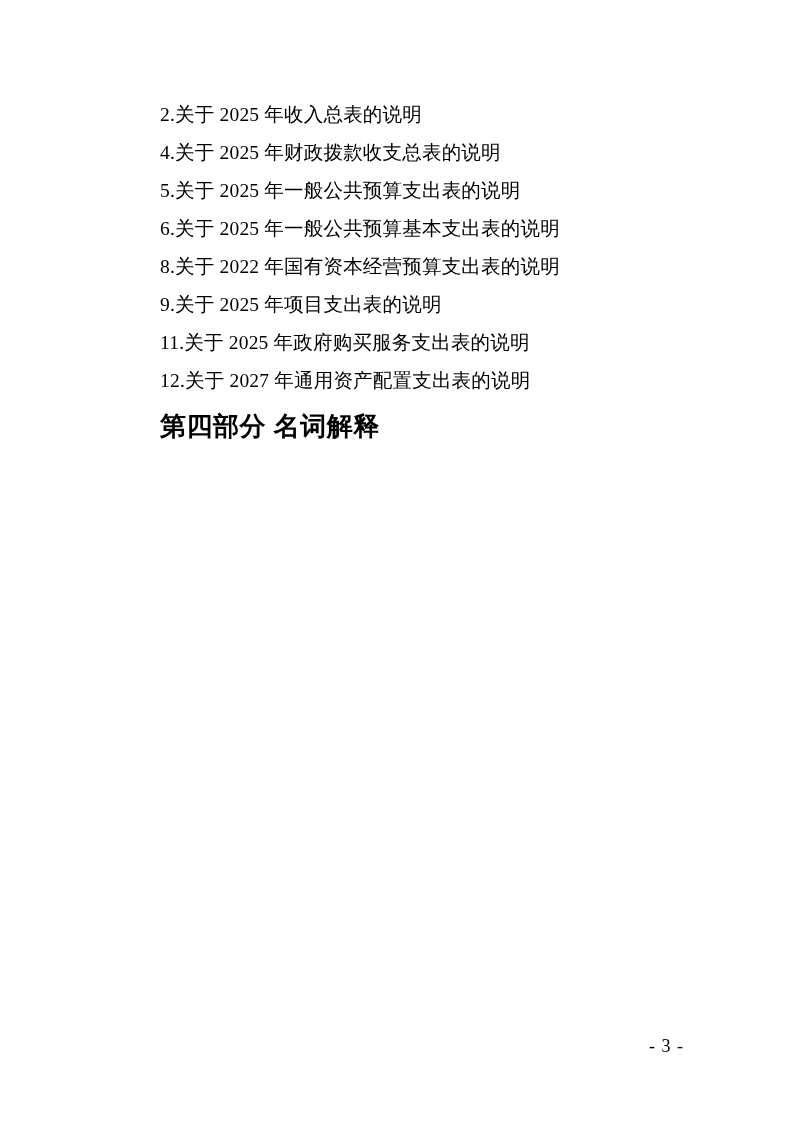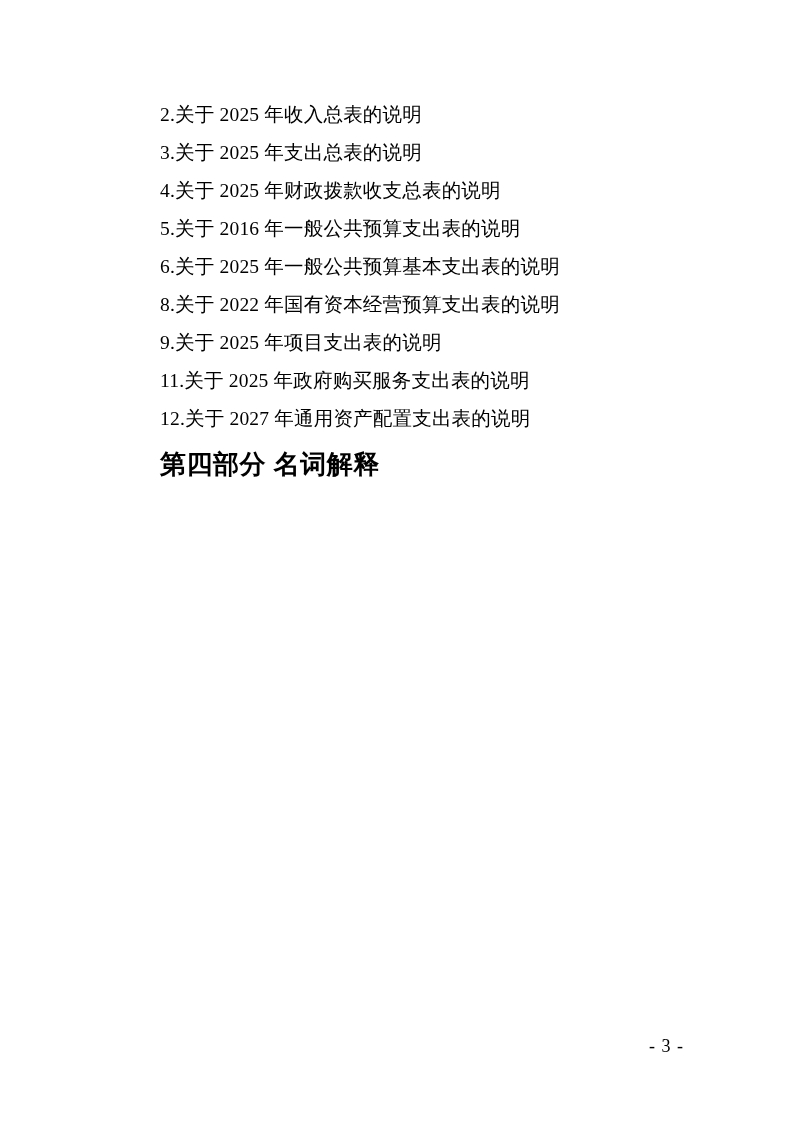--- a/index.html
+++ b/index.html
@@ -52,23 +52,22 @@
     letter-spacing: 1px;
   }
 </style>
 </head>
 <body>
 
 <div class="page">
   <div class="content">
 
     <div class="toc-line">2.关于 2025 年收入总表的说明</div>
-    <div class="toc-line">3.关于 2025 年支出总表的说明</div>
     <div class="toc-line">4.关于 2025 年财政拨款收支总表的说明</div>
-    <div class="toc-line">5.关于 2016 年一般公共预算支出表的说明</div>
+    <div class="toc-line">5.关于 2025 年一般公共预算支出表的说明</div>
     <div class="toc-line">6.关于 2025 年一般公共预算基本支出表的说明</div>
     <div class="toc-line">8.关于 2022 年国有资本经营预算支出表的说明</div>
     <div class="toc-line">9.关于 2025 年项目支出表的说明</div>
     <div class="toc-line">11.关于 2025 年政府购买服务支出表的说明</div>
     <div class="toc-line">12.关于 2027 年通用资产配置支出表的说明</div>
 
     <div class="section-heading">第四部分  名词解释</div>
 
   </div>
 </div>

